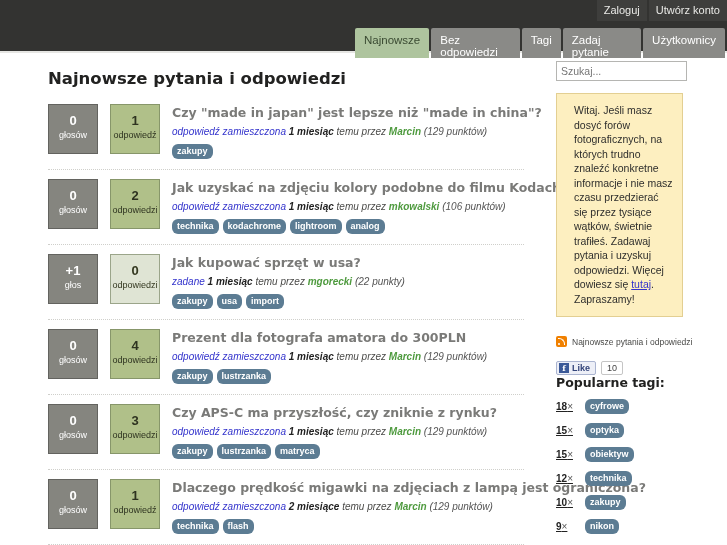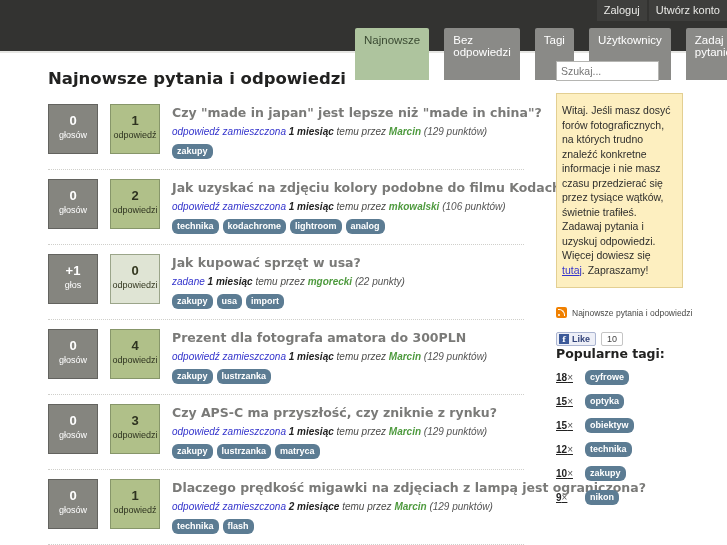--- a/index.html
+++ b/index.html
@@ -53,23 +53,23 @@
     position: absolute;
     left: 355px;
     top: 28px;
     display: flex;
   }
   .nav a {
     display: block;
     font-size: 11.5px;
     color: #ffffff;
     background: #8a8a87;
-    padding: 6px 9px 22px 9px;
-    text-decoration: none;
-    margin-right: 15px;
+    padding: 6px 9px 0 9px;
+    text-decoration: none;
+    margin-right: 2px;
     border-radius: 2px 2px 0 0;
   }
   .nav a.active {
     background: #aec49e;
     color: #3a4a32;
   }
 
   .headline-rule {
     height: 2px;
     background: #e6e6e3;
@@ -179,36 +179,36 @@
     font-size: 9px;
     font-weight: bold;
     padding: 2px 5px 3px 5px;
     margin-right: 4px;
     text-decoration: none;
     border-radius: 6px;
   }
 
   
   .search-input {
-    width: 103px;
+    width: 131px;
     box-sizing: border-box;
     font-size: 10.5px;
     padding: 3px 4px;
     border: 1px solid #b5b5b2;
     color: #333;
     font-family: "Liberation Sans", sans-serif;
     background: #fff;
   }
   .welcome {
     margin-top: 12px;
     width: 127px;
     box-sizing: border-box;
     background: #fdefc0;
     border: 1px solid #e3cf92;
-    padding: 9px 9px 10px 5px;
+    padding: 9px 9px 10px 17px;
     font-size: 10.5px;
     line-height: 14.5px;
     color: #2e2e2c;
   }
   .welcome a { color: #3333cc; }
 
   .rssline {
     margin-top: 19px;
     display: flex;
     align-items: center;
@@ -312,22 +312,22 @@
 
     <div class="auth">
       <a href="#">Zaloguj</a>
       <a href="#">Utwórz konto</a>
     </div>
 
     <div class="nav">
       <a href="#" class="active">Najnowsze</a>
       <a href="#">Bez odpowiedzi</a>
       <a href="#">Tagi</a>
+      <a href="#">Zadaj pytanie</a>
       <a href="#">Użytkownicy</a>
-      <a href="#">Zadaj pytanie</a>
     </div>
   </div>
   <div class="headline-rule"></div>
 
   <div class="wrap">
 
     <div class="main">
       <div class="page-title">Najnowsze pytania i odpowiedzi</div>
       <div id="question-list">
           <div class="qrow">

